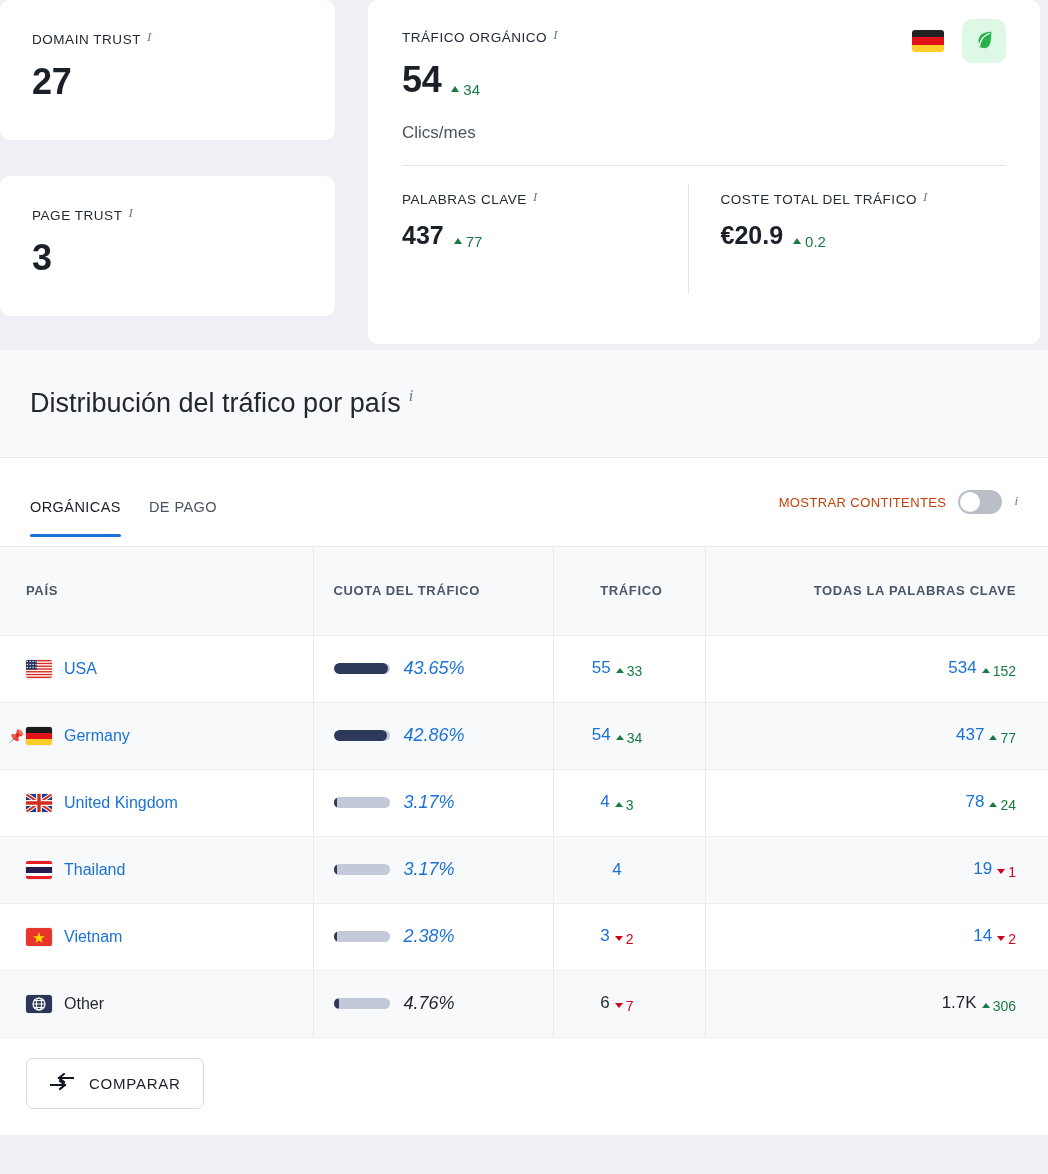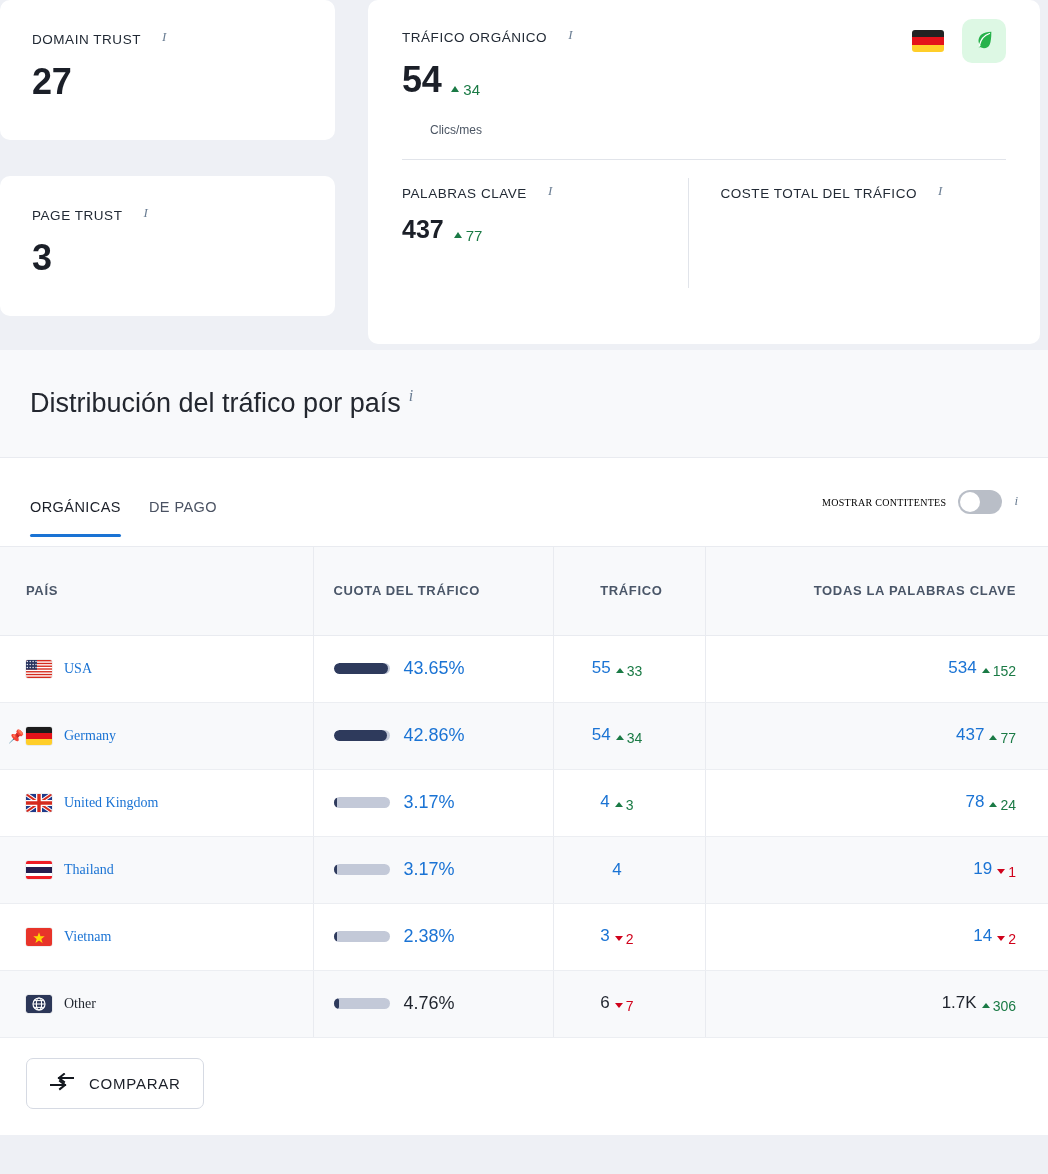--- a/index.html
+++ b/index.html
@@ -30,21 +30,21 @@
     z-index: -1;
   }
   .card-wrap { position: relative; }
 
   .card-label {
     font-size: 13.5px;
     letter-spacing: .04em;
     color: #222a35;
     text-transform: uppercase;
     font-weight: 400;
-    display: flex; align-items: flex-start; gap: 21px;
+    display: flex; align-items: flex-start; gap: 6px;
   }
   .info-i {
     font-family: "Liberation Serif", serif;
     font-style: italic;
     font-size: 13px;
     color: #6a7d93;
     line-height: 1;
     position: relative; top: -2px;
   }
   .big-num {
@@ -76,21 +76,21 @@
   .flag-de {
     width: 32px; height: 22px; border-radius: 3px; overflow: hidden;
     display: flex; flex-direction: column;
   }
   .flag-de i { flex: 1; display: block; }
   .leaf-box {
     width: 44px; height: 44px; border-radius: 10px;
     background: #ddf8e4; display: flex; align-items: center; justify-content: center;
     margin-left: 18px; margin-top: -11px;
   }
-  .clicks-label { font-size: 12px; color: #4b5563; margin-top: 22px; margin-left: 28px; }
+  .clicks-label { font-size: 17px; color: #4b5563; margin-top: 22px; }
   .hr { height: 1px; background: #e1e4ea; margin-top: 22px; }
   .sub-metrics { display: flex; margin-top: 26px; }
   .sub-metrics > div { flex: 1; }
   .sub-metrics .sep { flex: 0 0 1px; background: #e1e4ea; height: 110px; margin: -8px 32px 0 0; }
   .sub-val { font-size: 25px; font-weight: 700; color: #1b1f28; }
 
   
   .section-title-bar {
     background: #f8f9fb;
     padding: 38px 0 38px 30px;
@@ -119,21 +119,21 @@
     align-self: center; margin-top: 22px;
   }
   .tab.active { color: #1b1f28; }
   .tab.active::after {
     content: ""; position: absolute; left: 0; right: 0; bottom: -10px;
     height: 3px; background: #1a73d4; border-radius: 2px;
   }
   .tab.inactive { color: #4a5262; }
 
   .toggle-wrap { display: flex; align-items: center; gap: 12px; }
-  .toggle-label { font-size: 10px; letter-spacing: .03em; color: #000000; text-transform: uppercase; font-family: Liberation Serif, serif; }
+  .toggle-label { font-size: 13px; letter-spacing: .03em; color: #c2410c; text-transform: uppercase; }
   .switch {
     width: 44px; height: 24px; border-radius: 12px; background: #b9bec7;
     position: relative; display: inline-block;
   }
   .switch .knob {
     position: absolute; left: 2px; top: 2px; width: 20px; height: 20px;
     border-radius: 50%; background: #fff;
   }
 
   
@@ -159,35 +159,35 @@
     border-bottom: 1px solid #eceef2;
     font-size: 17px;
     padding: 0 18px;
     vertical-align: middle;
   }
   tbody td:last-child { border-right: none; }
   tbody tr:nth-child(even) td { background: #f8f9fb; }
   tbody tr:nth-child(odd) td { background: #ffffff; }
 
   td.c-pais { padding-left: 26px; }
-  td.c-cuota { padding-left: 20px; }
+  td.c-cuota { padding-left: 20px; font-style: italic; }
   td.c-trafico { text-align: center; padding-right: 42px; margin-top: 36px; }
   td.c-kw { text-align: right; padding-right: 32px; }
 
   .country-cell { display: flex; align-items: center; gap: 12px; position: relative; }
   .pin {
     position: absolute; left: -18px; top: 50%; transform: translateY(-50%);
     color: #3a4150; font-size: 13px;
   }
   .flag {
     width: 26px; height: 18px; border-radius: 2px; overflow: hidden; flex: none;
     box-shadow: 0 0 0 0.5px rgba(0,0,0,.12);
     display: block; position: relative;
   }
-  .country-name { color: #1a73d4; font-size: 14px; font-family: Liberation Serif, serif; }
+  .country-name { color: #1a73d4; font-size: 16px; }
   .country-name.plain { color: #1f242d; }
 
   .bar-cell { display: flex; align-items: center; gap: 14px; }
   .bar-track {
     width: 56px; height: 11px; border-radius: 6px; background: #c3c9d8; flex: none;
     position: relative; overflow: hidden;
   }
   .bar-fill { position: absolute; left: 0; top: 0; bottom: 0; background: #2e3a5c; border-radius: 6px; }
   .pct { color: #1a73d4; font-size: 18px; }
   .pct.plain { color: #1f242d; }
@@ -298,20 +298,27 @@
                 <span class="tri-up"></span>
                 <span>77</span>
               </span>
             </div>
           </div>
           <div class="sep"></div>
           <div>
             <div class="card-label">
               <span>COSTE TOTAL DEL TRÁFICO</span>
               <span class="info-i">i</span>
+            </div>
+            <div class="metric-value-row">
+              <span class="sub-val">€20.9</span>
+              <span class="delta up">
+                <span class="tri-up"></span>
+                <span>0.2</span>
+              </span>
             </div>
           </div>
         </div>
 
       </div>
     </div>
   </div>
 
 </div>
 

